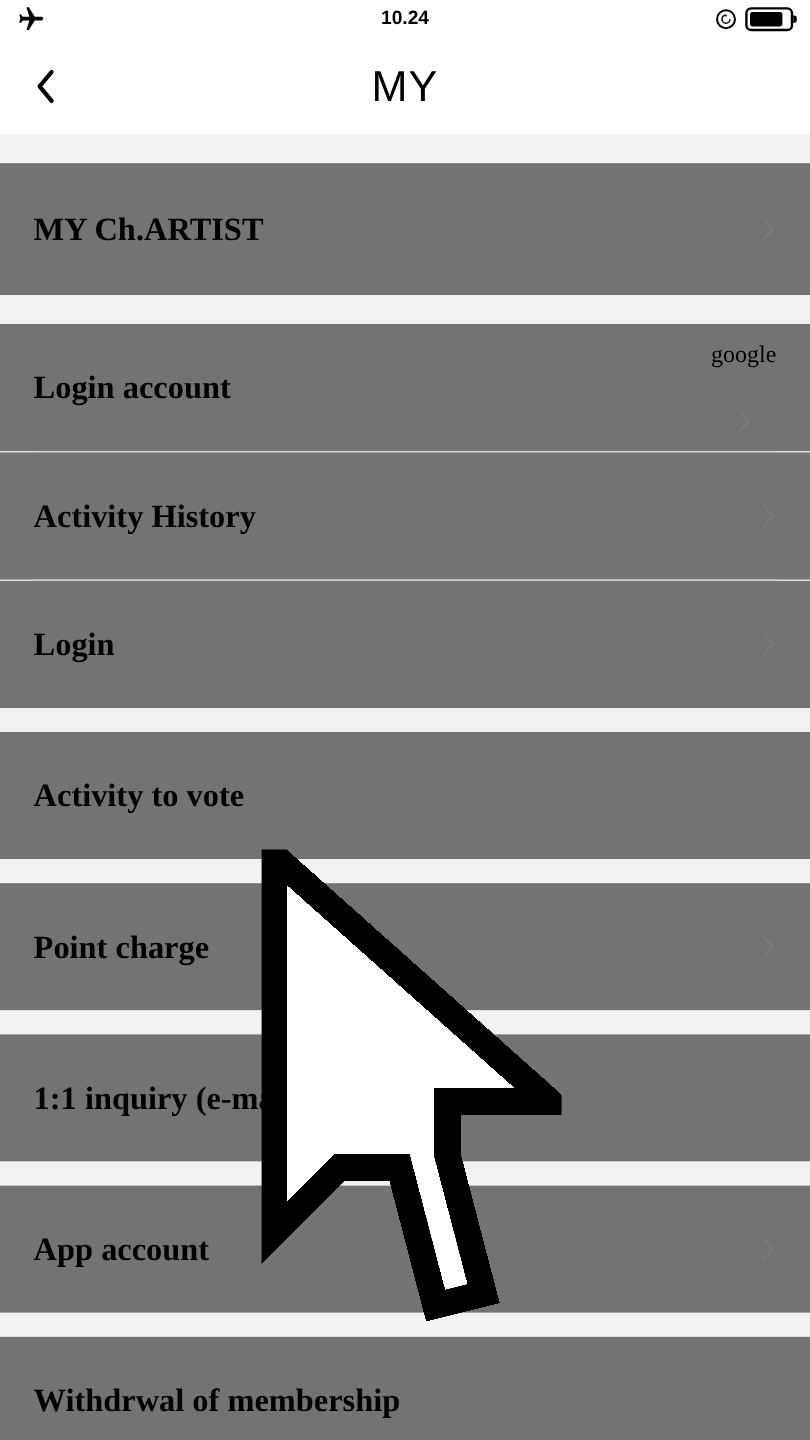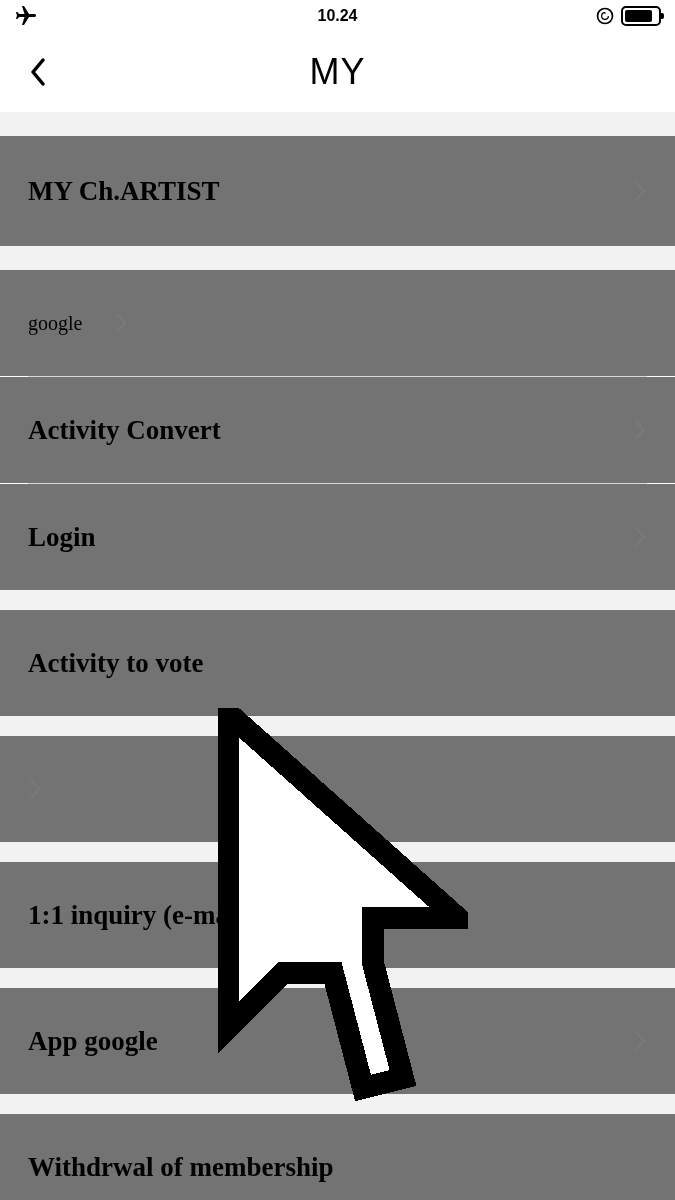--- a/index.html
+++ b/index.html
@@ -125,20 +125,21 @@
     }
     .menu-label {
       font-size: 27px;
       font-weight: 600;
       color: #000;
     }
     .menu-right {
       display: flex;
       align-items: center;
       gap: 32px;
+      flex-direction: column;
     }
     .menu-value {
       font-size: 20px;
       font-weight: 500;
       color: #000;
     }
     .chevron {
       width: 14px;
       height: 22px;
       opacity: 0.35;
@@ -204,34 +205,35 @@
   <span class="chevron">
     <svg viewBox="0 0 14 22">
         <path d="M3 2 L11 11 L3 20" stroke="#888" stroke-width="2" fill="none"></path>
       </svg>
   </span>
 </div>
 
 <div class="spacer"></div>
 
 <div class="menu-item">
+  <span class="menu-label">Login account</span>
   <div class="menu-right">
     <span class="menu-value">google</span>
     <span class="chevron">
       <svg viewBox="0 0 14 22">
           <path d="M3 2 L11 11 L3 20" stroke="#888" stroke-width="2" fill="none"></path>
         </svg>
     </span>
   </div>
 </div>
 
 <div class="divider"></div>
 
 <div class="menu-item">
-  <span class="menu-label">Activity Convert</span>
+  <span class="menu-label">Activity History</span>
   <span class="chevron">
     <svg viewBox="0 0 14 22">
         <path d="M3 2 L11 11 L3 20" stroke="#888" stroke-width="2" fill="none"></path>
       </svg>
   </span>
 </div>
 
 <div class="divider"></div>
 
 <div class="menu-item">
@@ -245,37 +247,38 @@
 
 <div class="spacer-thin"></div>
 
 <div class="menu-item">
   <span class="menu-label">Activity to vote</span>
 </div>
 
 <div class="spacer-thin"></div>
 
 <div class="menu-item">
+  <span class="menu-label">Point charge</span>
   <span class="chevron">
     <svg viewBox="0 0 14 22">
         <path d="M3 2 L11 11 L3 20" stroke="#888" stroke-width="2" fill="none"></path>
       </svg>
   </span>
 </div>
 
 <div class="spacer-thin"></div>
 
 <div class="menu-item">
   <span class="menu-label">1:1 inquiry (e-mail)</span>
 </div>
 
 <div class="spacer-thin"></div>
 
 <div class="menu-item">
-  <span class="menu-label">App google</span>
+  <span class="menu-label">App account</span>
   <span class="chevron">
     <svg viewBox="0 0 14 22">
         <path d="M3 2 L11 11 L3 20" stroke="#888" stroke-width="2" fill="none"></path>
       </svg>
   </span>
 </div>
 
 <div class="spacer-thin"></div>
 
 <div class="menu-item">

